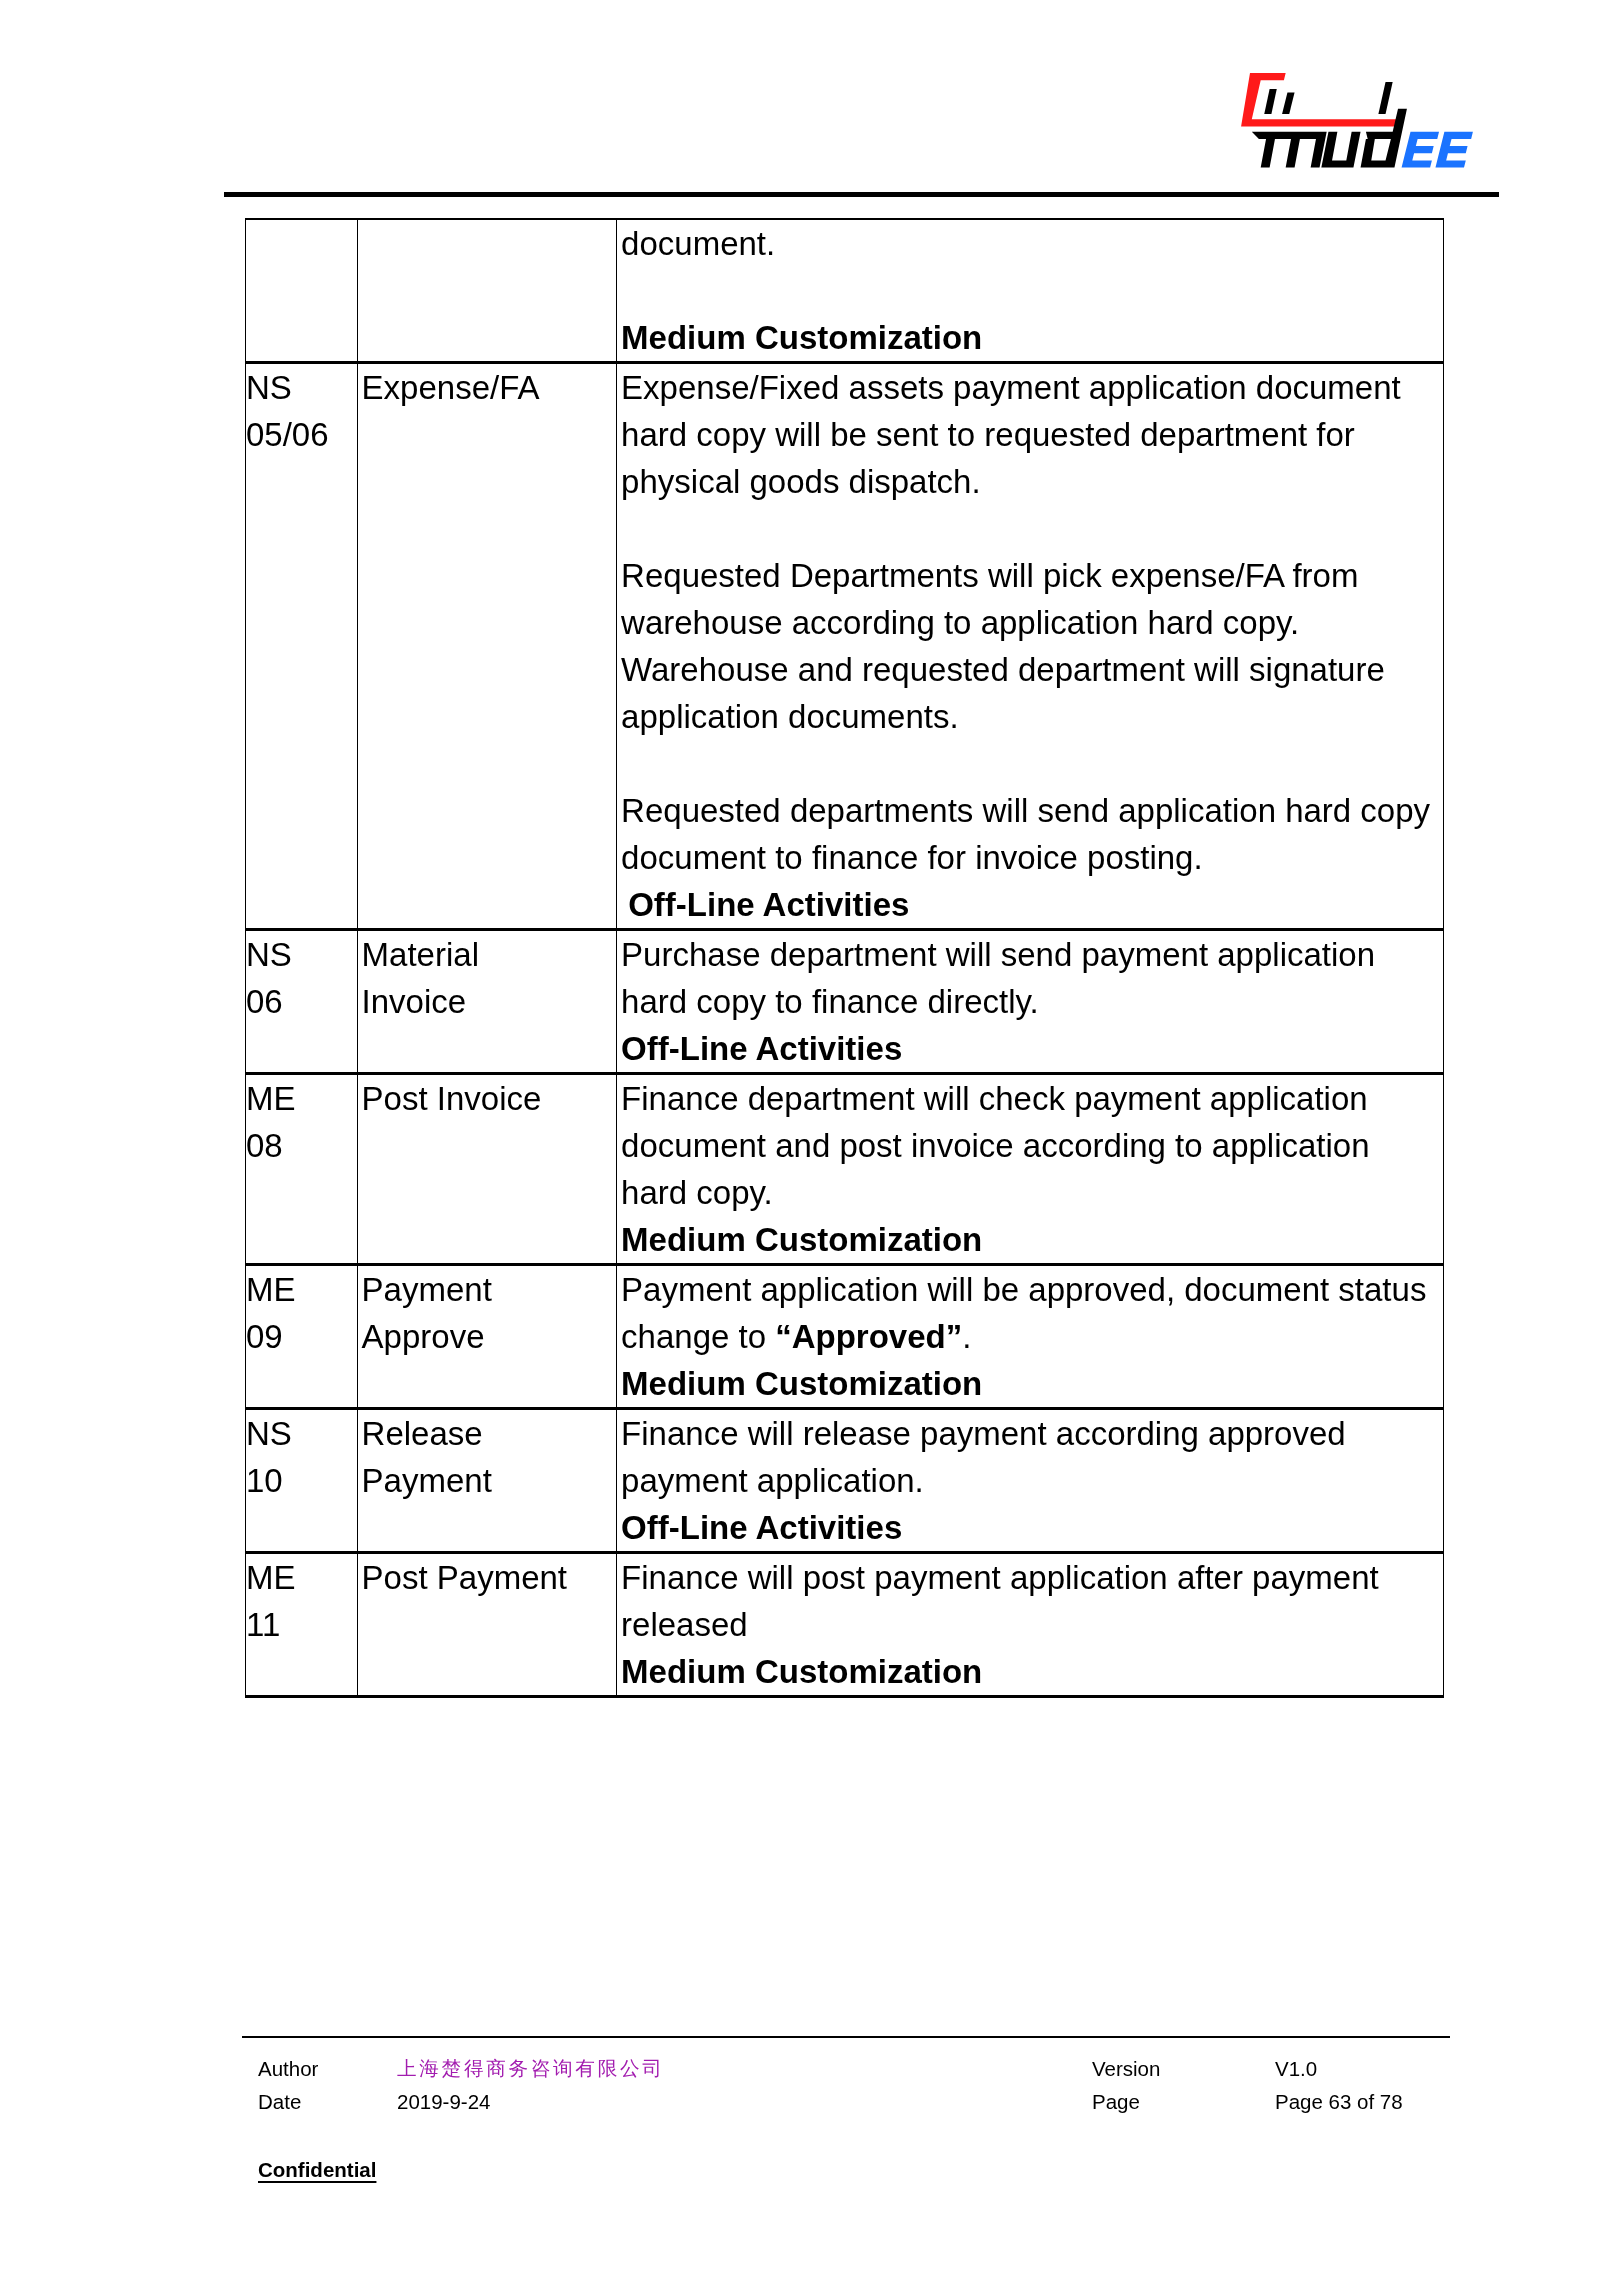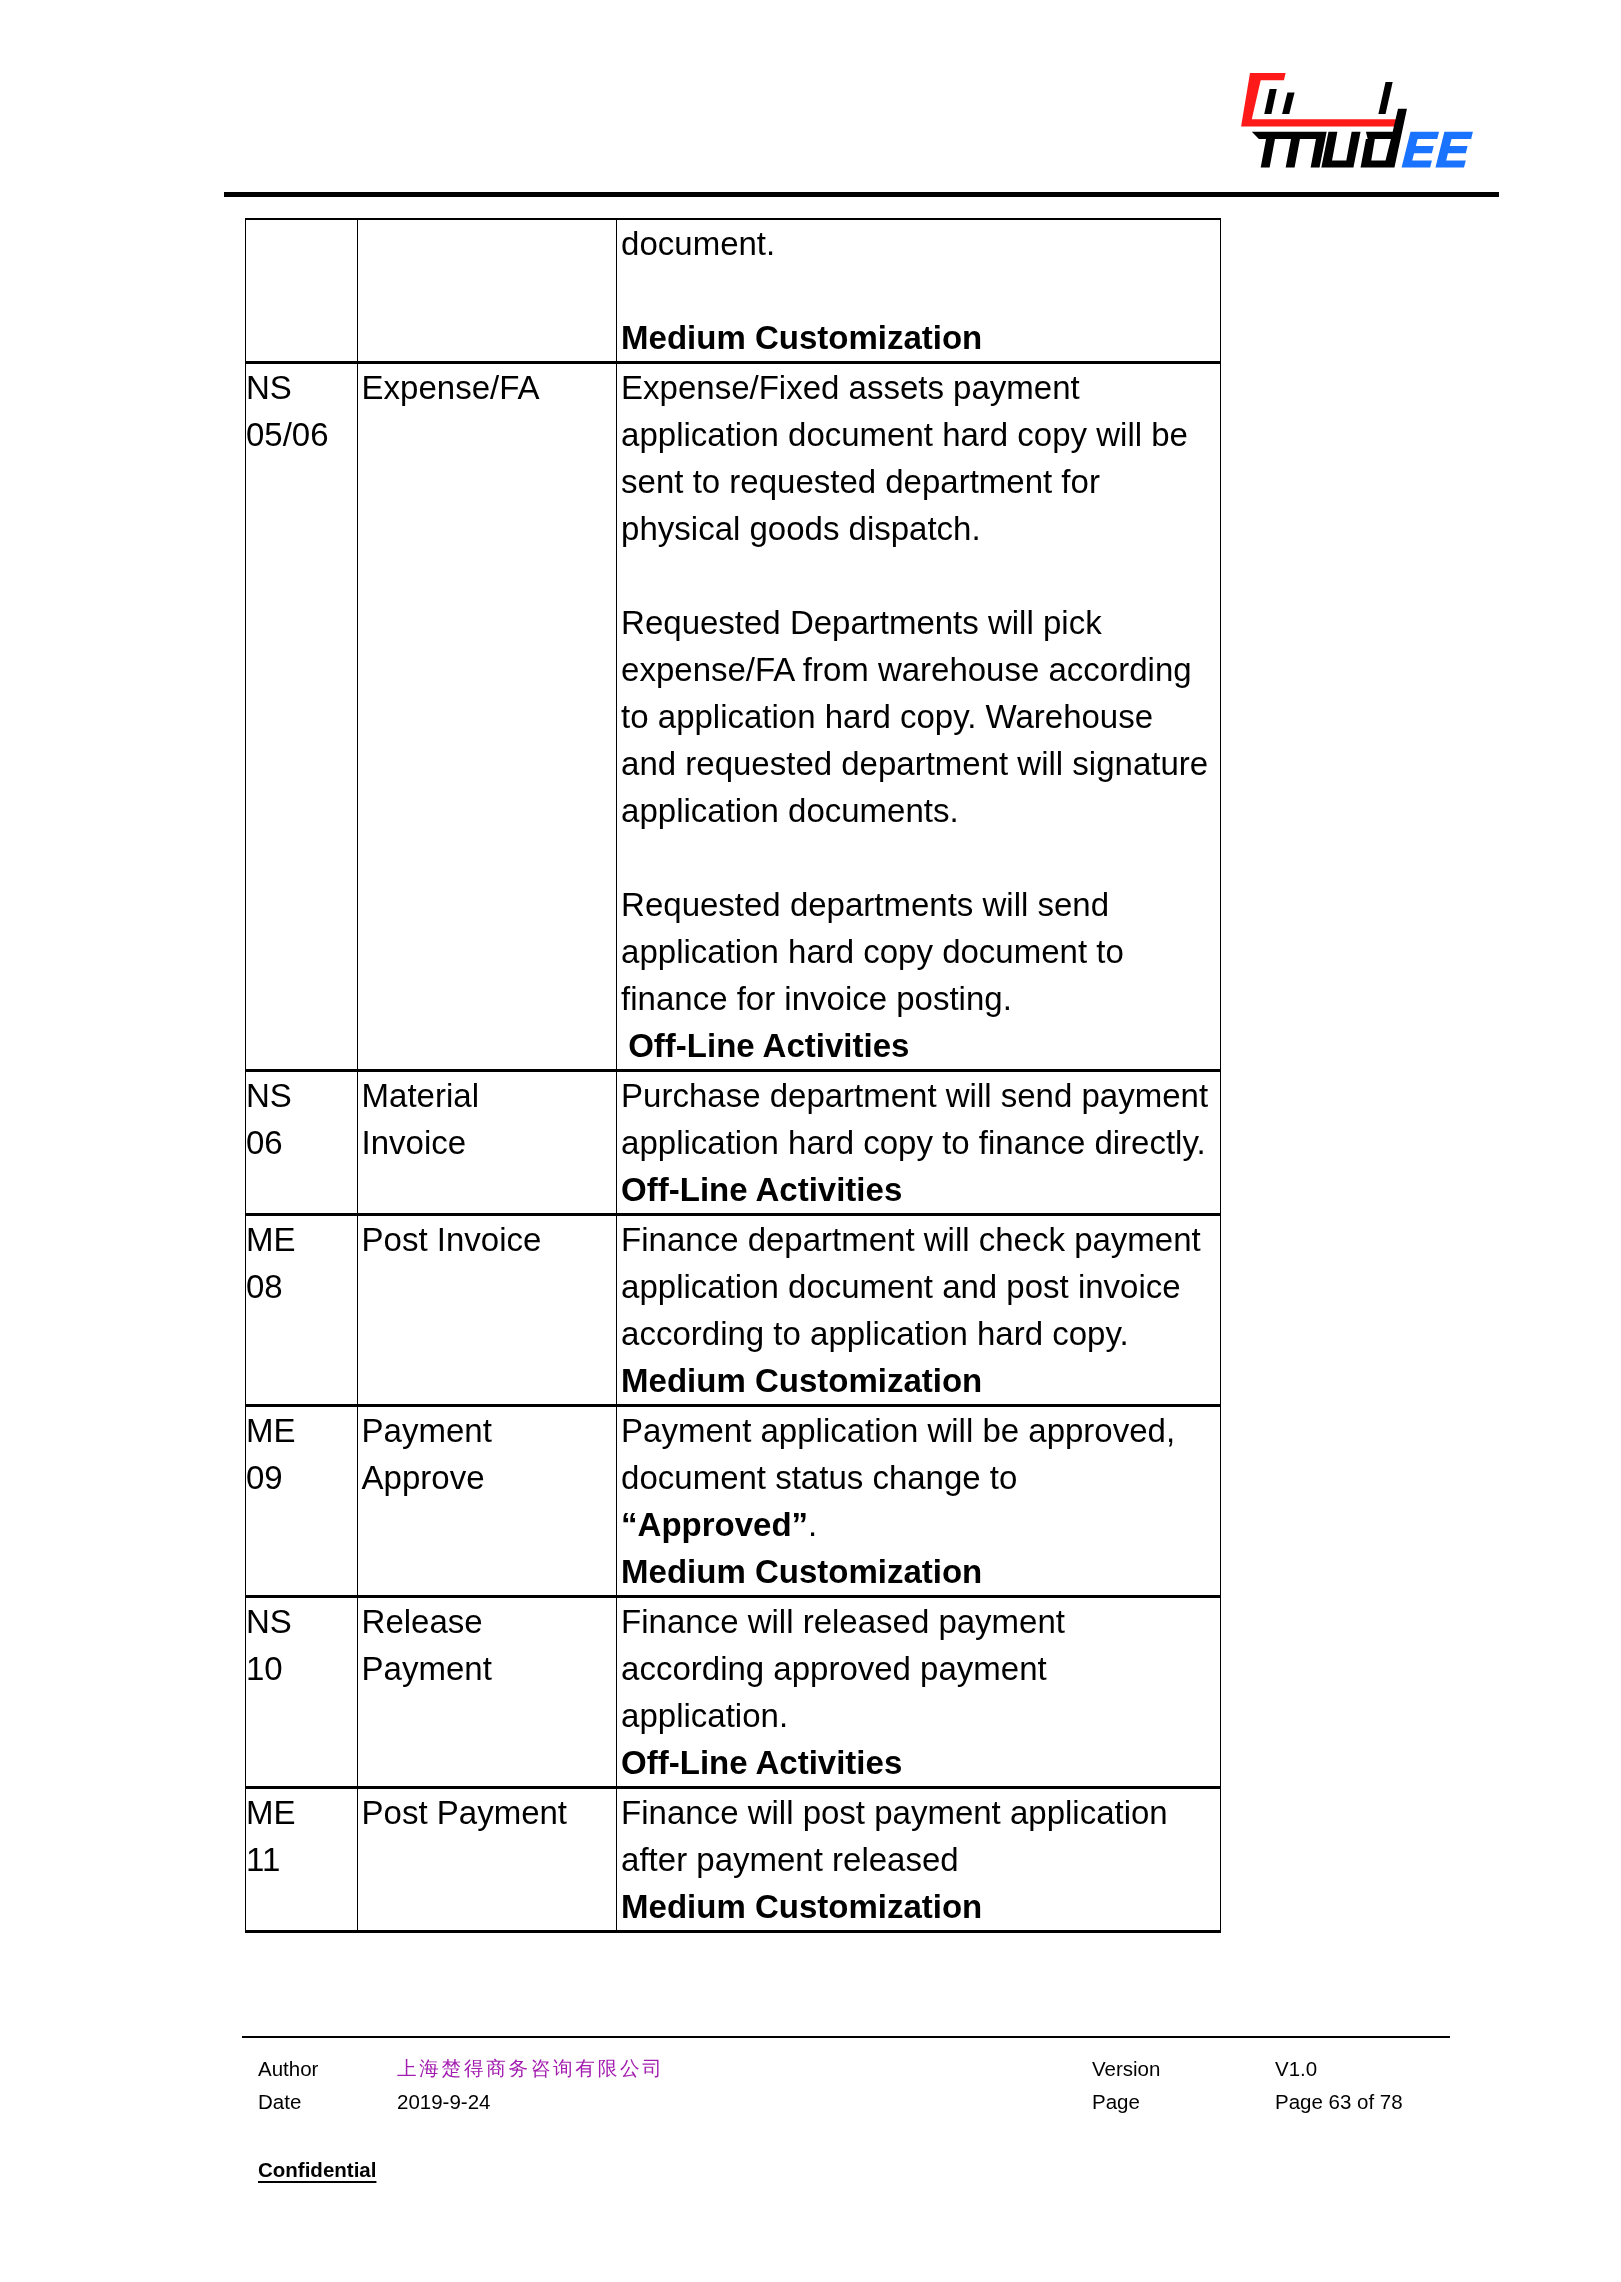--- a/index.html
+++ b/index.html
@@ -7,21 +7,21 @@
            font-family: "Liberation Sans", sans-serif; color: #000; }
 
     
     .hdr-title { position: absolute; left: 248px; top: 96px; font-weight: bold;
                  font-size: 33px; line-height: 46px; letter-spacing: -0.3px; }
     .hdr-title div { white-space: nowrap; }
     .hdr-rule { position: absolute; left: 224px; top: 192px; width: 1275px; height: 4.5px; background: #000; }
     .logo { position: absolute; left: 1232px; top: 73px; width: 250px; height: 107px; }
 
     
-    table.proc { position: absolute; left: 245px; top: 218px; width: 976px;
+    table.proc { position: absolute; left: 245px; top: 218px; width: 1199px;
                  border-collapse: collapse; table-layout: fixed; }
     table.proc td { border: 1.8px solid #000; vertical-align: top; padding: 0;
                     font-size: 33px; line-height: 47px; }
     table.proc tr { border-bottom: 3.6px solid #000; }
     table.proc tr td { border-bottom: 3.6px solid #000; }
     table.proc tr:first-child td { border-top: 2.7px solid #000; }
     td.c-id { width: 111px; }
     td.c-name { width: 254px; padding-left: 3.6px !important; }
     td.c-desc { padding-left: 4.5px !important; padding-right: 3.6px !important; }
     .desc-para { white-space: normal; }
@@ -150,21 +150,21 @@
     <tr>
       <td class="c-id">
         <div>NS</div>
         <div>10</div>
       </td>
       <td class="c-name">
         <div>Release</div>
         <div>Payment</div>
       </td>
       <td class="c-desc">
-        <div class="desc-para">Finance will released payment according approved payment application.</div>
+        <div class="desc-para">Finance will release payment according approved payment application.</div>
         <div class="tag">Off-Line Activities</div>
       </td>
     </tr>
 
     <tr>
       <td class="c-id">
         <div>ME</div>
         <div>11</div>
       </td>
       <td class="c-name">

